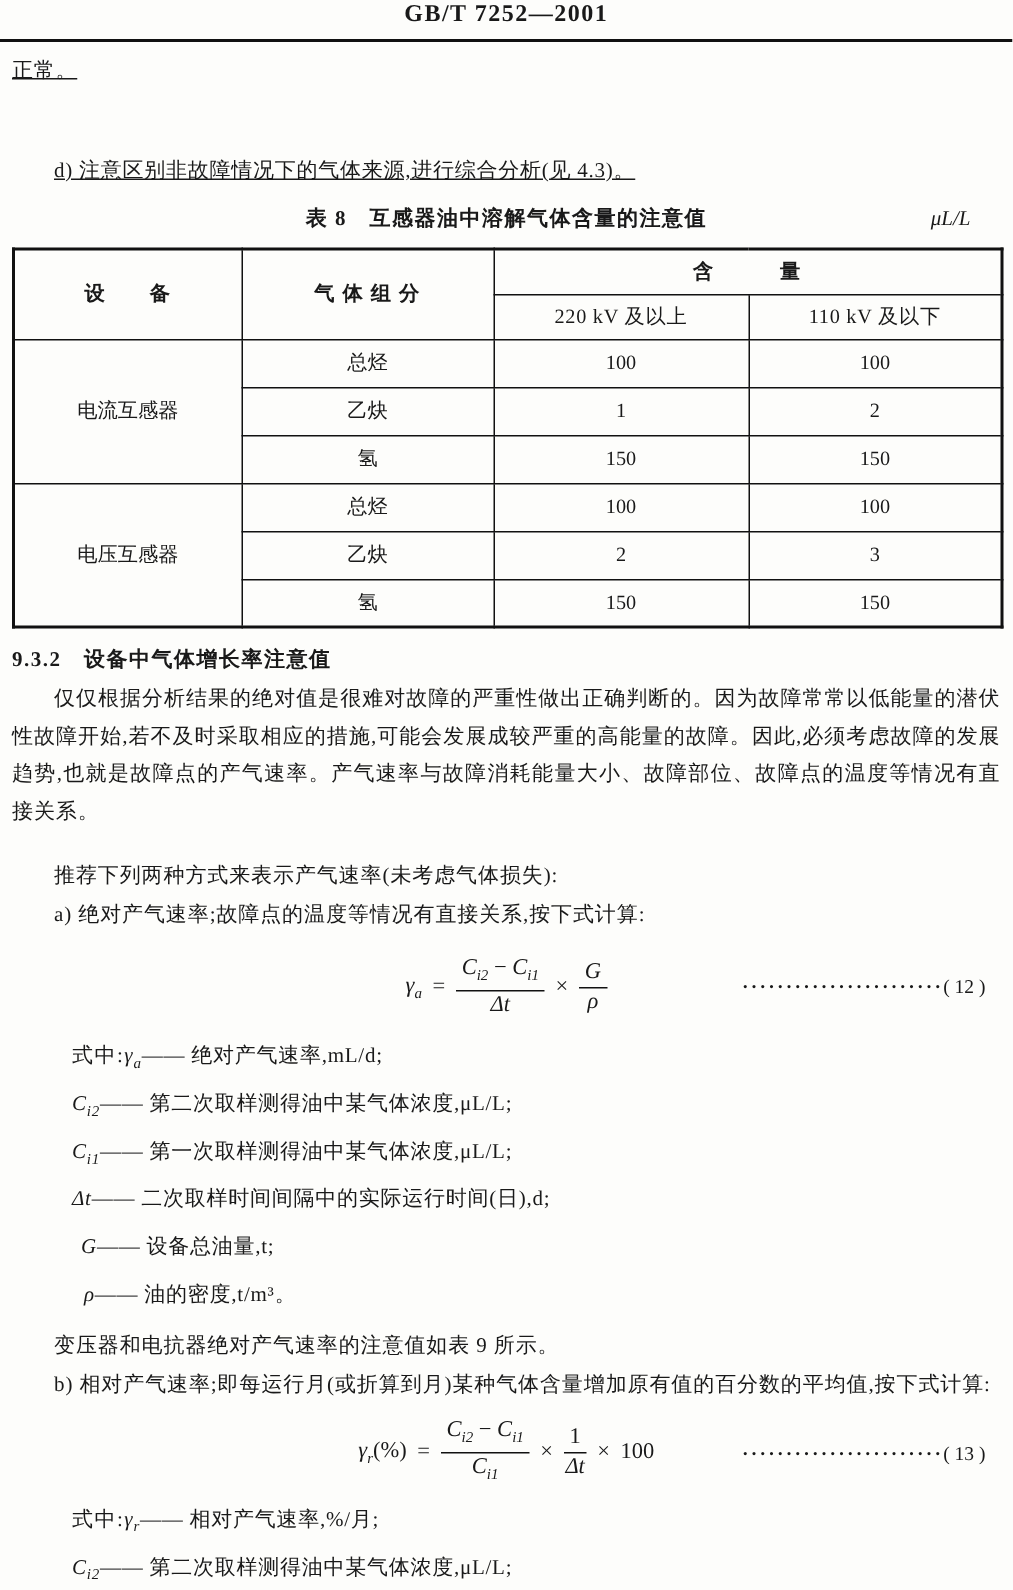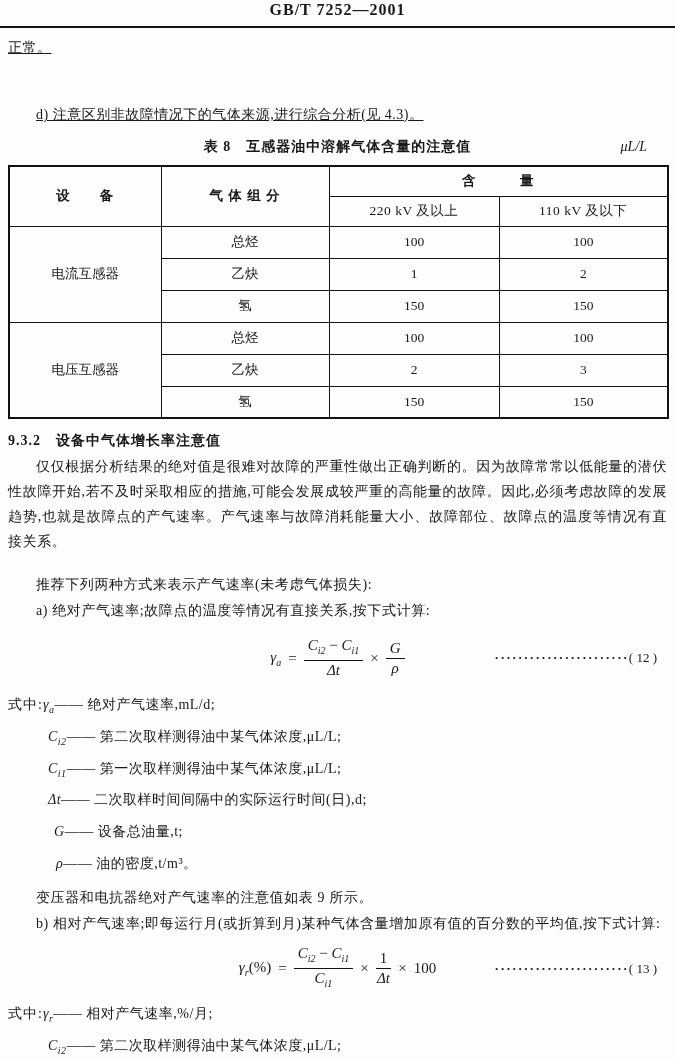--- a/index.html
+++ b/index.html
@@ -36,21 +36,21 @@
   .frac .num{display:block;border-bottom:1.3px solid #111;padding:0 4px 1px 4px;line-height:17px;}
   .frac .den{display:block;padding-top:1px;line-height:17px;}
   sub{font-size:10px;font-style:italic;}
   .leader{position:absolute;right:10px;top:50%;transform:translateY(-50%);
     font-style:normal;font-size:13px;white-space:nowrap;}
   .leader .dots{font-weight:bold;letter-spacing:1.5px;}
   .defs{margin:2px 0 0 0;}
   .def-line{line-height:27px;letter-spacing:.5px;white-space:nowrap;}
   .def-line .sym{font-style:italic;}
   .def-indent{padding-left:40px;}
-  .lead{letter-spacing:1px;}
+  .lead{letter-spacing:1px;margin-left:40px;}
 </style>
 </head>
 <body>
 
 <div class="page">
 
   <div class="doc-header">
     <div class="title">GB/T 7252—2001</div>
   </div>
 

